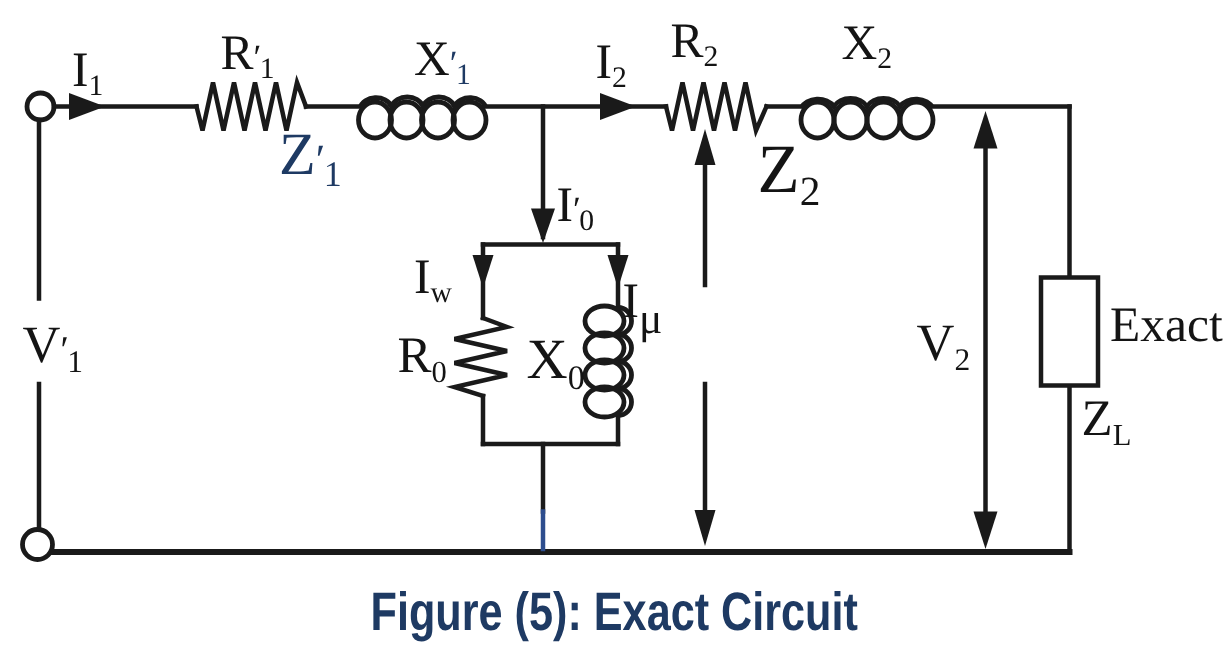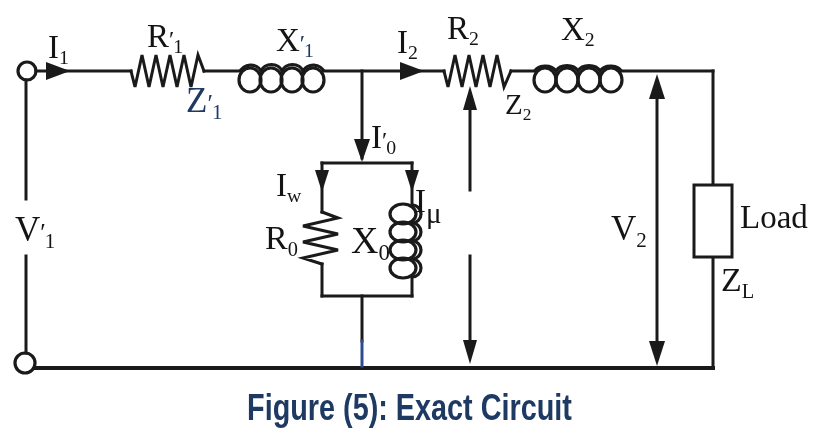--- a/index.html
+++ b/index.html
@@ -103,43 +103,43 @@
 
     <rect class="loadbox" x="694" y="185" width="38" height="72"></rect>
   </svg>
 
   <div class="lbl" style="left:48px;top:31px"><span>I</span><span class="s">1</span></div>
 
   <div class="lbl" style="left:147px;top:20px"><span>R</span><span class="p">′</span><span class="s">1</span></div>
 
   <div class="lbl" style="left:276px;top:24px"><span>X</span><span class="p blue">′</span><span class="s blue">1</span></div>
 
-  <div class="lbl blue" style="left:186px;top:83px;font-size:35px"><span>Z</span><span class="p">′</span><span class="s">1</span></div>
+  <div class="lbl blue" style="left:186px;top:83px;font-size:40px"><span>Z</span><span class="p">′</span><span class="s">1</span></div>
 
   <div class="lbl" style="left:397px;top:26px"><span>I</span><span class="s">2</span></div>
 
   <div class="lbl" style="left:447px;top:12px"><span>R</span><span class="s">2</span></div>
 
   <div class="lbl" style="left:561px;top:13px"><span>X</span><span class="s">2</span></div>
 
-  <div class="lbl" style="left:505px;top:90px;font-size:29px"><span>Z</span><span class="s">2</span></div>
+  <div class="lbl" style="left:505px;top:90px;font-size:46px"><span>Z</span><span class="s">2</span></div>
 
   <div class="lbl" style="left:371px;top:121px"><span>I</span><span class="p">′</span><span class="s">0</span></div>
 
   <div class="lbl" style="left:276px;top:169px"><span>I</span><span class="s">w</span></div>
 
   <div class="lbl" style="left:415px;top:185px"><span>I</span><span class="s big">μ</span></div>
 
   <div class="lbl" style="left:265px;top:221px;font-size:34px"><span>R</span><span class="s">0</span></div>
 
   <div class="lbl" style="left:351px;top:221px;font-size:38px"><span>X</span><span class="s">0</span></div>
 
 
   <div class="lbl" style="left:611px;top:211px;font-size:35px"><span>V</span><span class="s">2</span></div>
 
   <div class="lbl" style="left:15px;top:212px;font-size:35px"><span>V</span><span class="p">′</span><span class="s">1</span></div>
 
-  <div class="lbl" style="left:740px;top:201px"><span>Load</span></div>
+  <div class="lbl" style="left:740px;top:201px"><span>Exact</span></div>
 
   <div class="lbl" style="left:721px;top:263px;font-size:34px"><span>Z</span><span class="s">L</span></div>
 
   <div class="caption">Figure (5): Exact Circuit</div>
 </div>
 
 </body></html>

